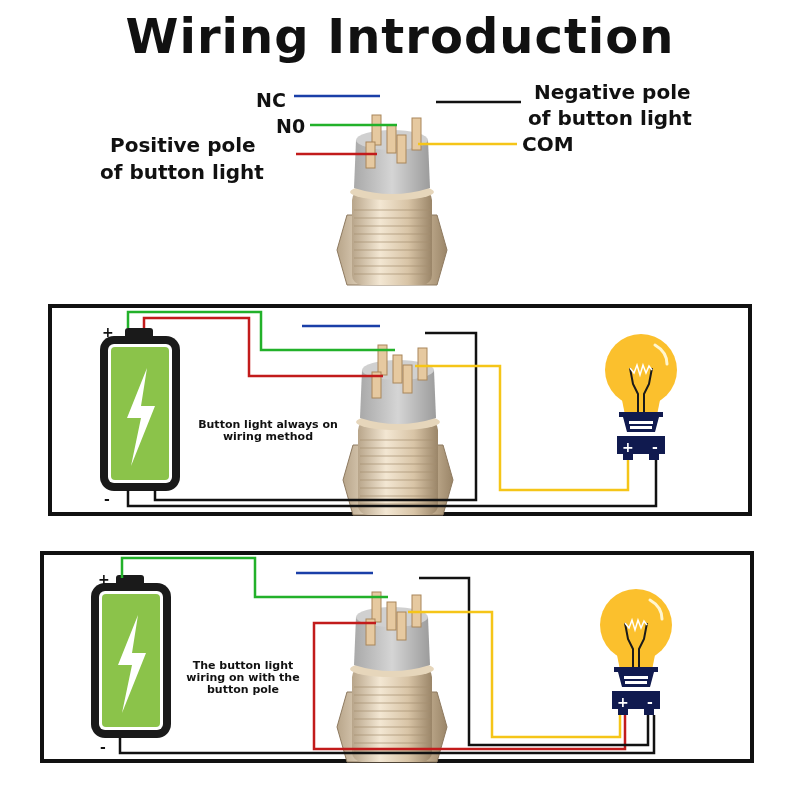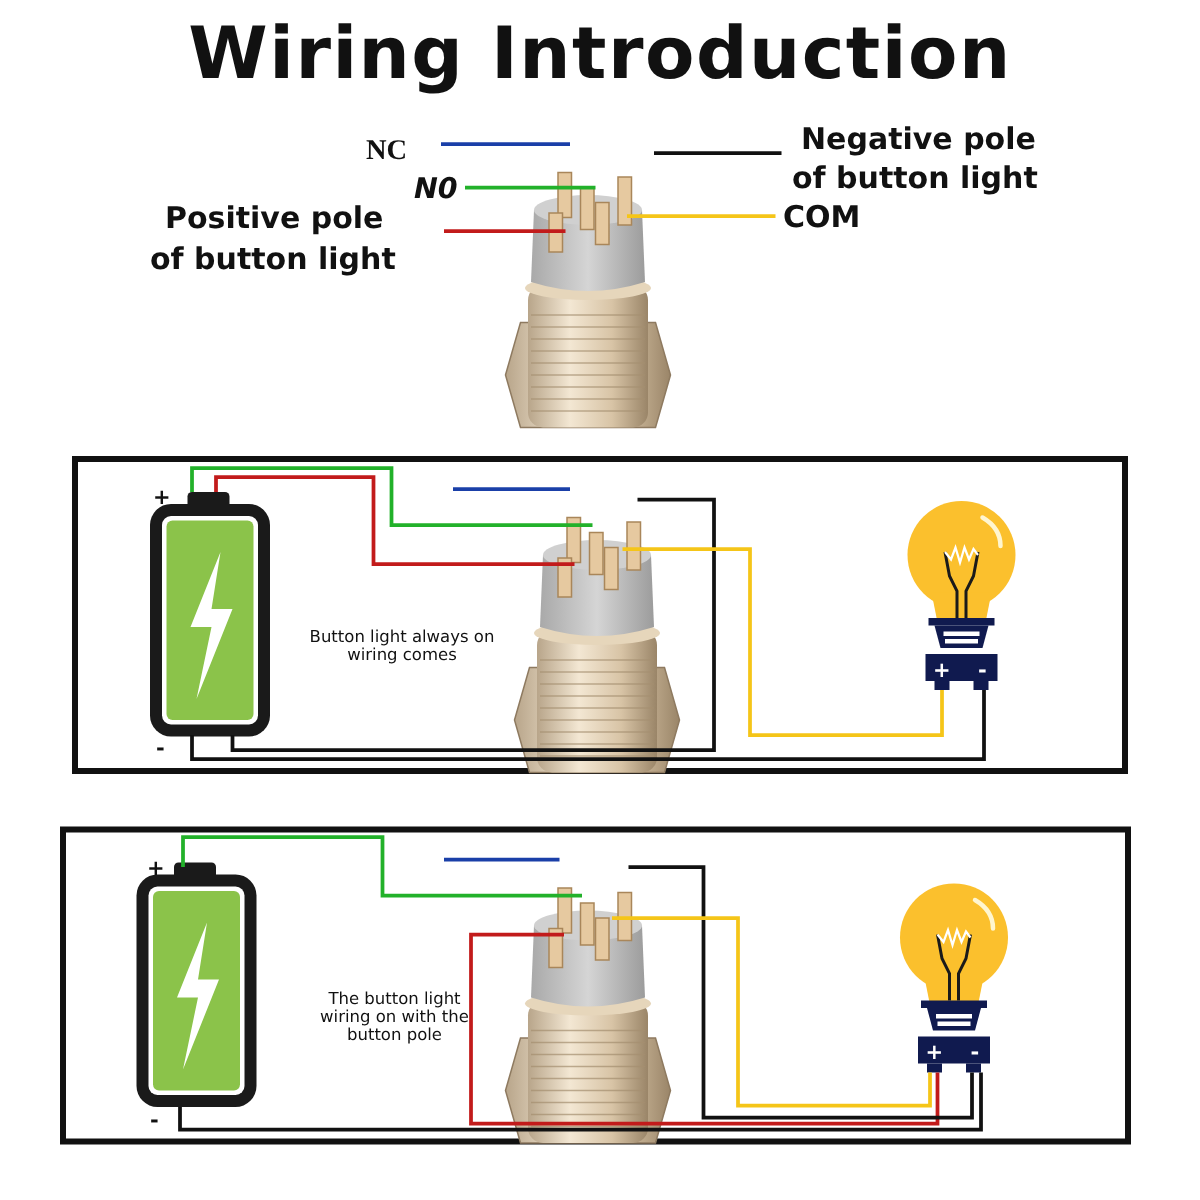--- a/index.html
+++ b/index.html
@@ -1,29 +1,29 @@
 <!DOCTYPE html>
 <html><head>
 <meta charset="utf-8">
 <style>
   html, body { margin:0; padding:0; background:#fff; }
   body { width:800px; height:800px; position:relative; overflow:hidden; font-family:"DejaVu Sans", sans-serif; }
   .abs { position:absolute; }
   .title { left:0; width:800px; top:8px; text-align:center; font-size:48px; font-weight:bold; color:#111; letter-spacing:1px; }
   .lbl { font-weight:bold; color:#111; font-size:20px; line-height:25px; }
-  .small { font-size:11px; font-weight:normal; color:#111; text-align:center; line-height:12px; }
+  .small { font-size:11px; font-weight:bold; color:#111; text-align:center; line-height:12px; }
   svg { position:absolute; left:0; top:0; }
 </style>
 </head>
 <body>
 
 <div class="abs title">Wiring Introduction</div>
 
-<div class="abs lbl" style="left:244px;top:88px;font-size:19px;font-family:Liberation Serif, serif;">NC</div>
-<div class="abs lbl" style="left:276px;top:114px;font-size:19px;font-style:italic;">N0</div>
+<div class="abs lbl" style="left:256px;top:88px;font-size:19px;">NC</div>
+<div class="abs lbl" style="left:276px;top:114px;font-size:19px;">N0</div>
 <div class="abs lbl" style="left:110px;top:133px;text-align:left;width:178px;">
   <div>Positive pole</div>
 </div>
 <div class="abs lbl" style="left:100px;top:160px;">of button light</div>
 <div class="abs lbl" style="left:534px;top:80px;">Negative pole</div>
 <div class="abs lbl" style="left:528px;top:106px;">of button light</div>
 <div class="abs lbl" style="left:522px;top:132px;">COM</div>
 
 <svg width="800" height="800" viewBox="0 0 800 800">
   <defs>
@@ -117,26 +117,26 @@
   <polyline points="376,623 314,623 314,749 625,749 625,715" fill="none" stroke="#c21b1b" stroke-width="2.5"></polyline>
   <polyline points="419,578 469,578 469,745 648,745 648,715" fill="none" stroke="#111" stroke-width="2.5"></polyline>
   <polyline points="408,612 492,612 492,737 620,737 620,715" fill="none" stroke="#f5c518" stroke-width="2.5"></polyline>
   <polyline points="120,738 120,753 654,753 654,715" fill="none" stroke="#111" stroke-width="2.5"></polyline>
 </svg>
 
 <div class="abs lbl" style="left:102px;top:320px;font-size:14px;">+</div>
 <div class="abs lbl" style="left:104px;top:487px;font-size:14px;">-</div>
 <div class="abs small" style="left:188px;top:419px;width:160px;">
   <div>Button light always on</div>
-  <div>wiring comes</div>
+  <div>wiring method</div>
 </div>
 <div class="abs" style="left:622px;top:439px;color:#fff;font-weight:bold;font-size:14px;">+</div>
 <div class="abs" style="left:652px;top:439px;color:#fff;font-weight:bold;font-size:14px;">-</div>
 
 <div class="abs lbl" style="left:98px;top:567px;font-size:14px;">+</div>
 <div class="abs lbl" style="left:100px;top:735px;font-size:14px;">-</div>
-<div class="abs small" style="left:188px;top:660px;width:150px;">
+<div class="abs small" style="left:168px;top:660px;width:150px;">
   <div>The button light</div>
   <div>wiring on with the</div>
   <div>button pole</div>
 </div>
 <div class="abs" style="left:617px;top:694px;color:#fff;font-weight:bold;font-size:14px;">+</div>
 <div class="abs" style="left:647px;top:694px;color:#fff;font-weight:bold;font-size:14px;">-</div>
 
 </body></html>

